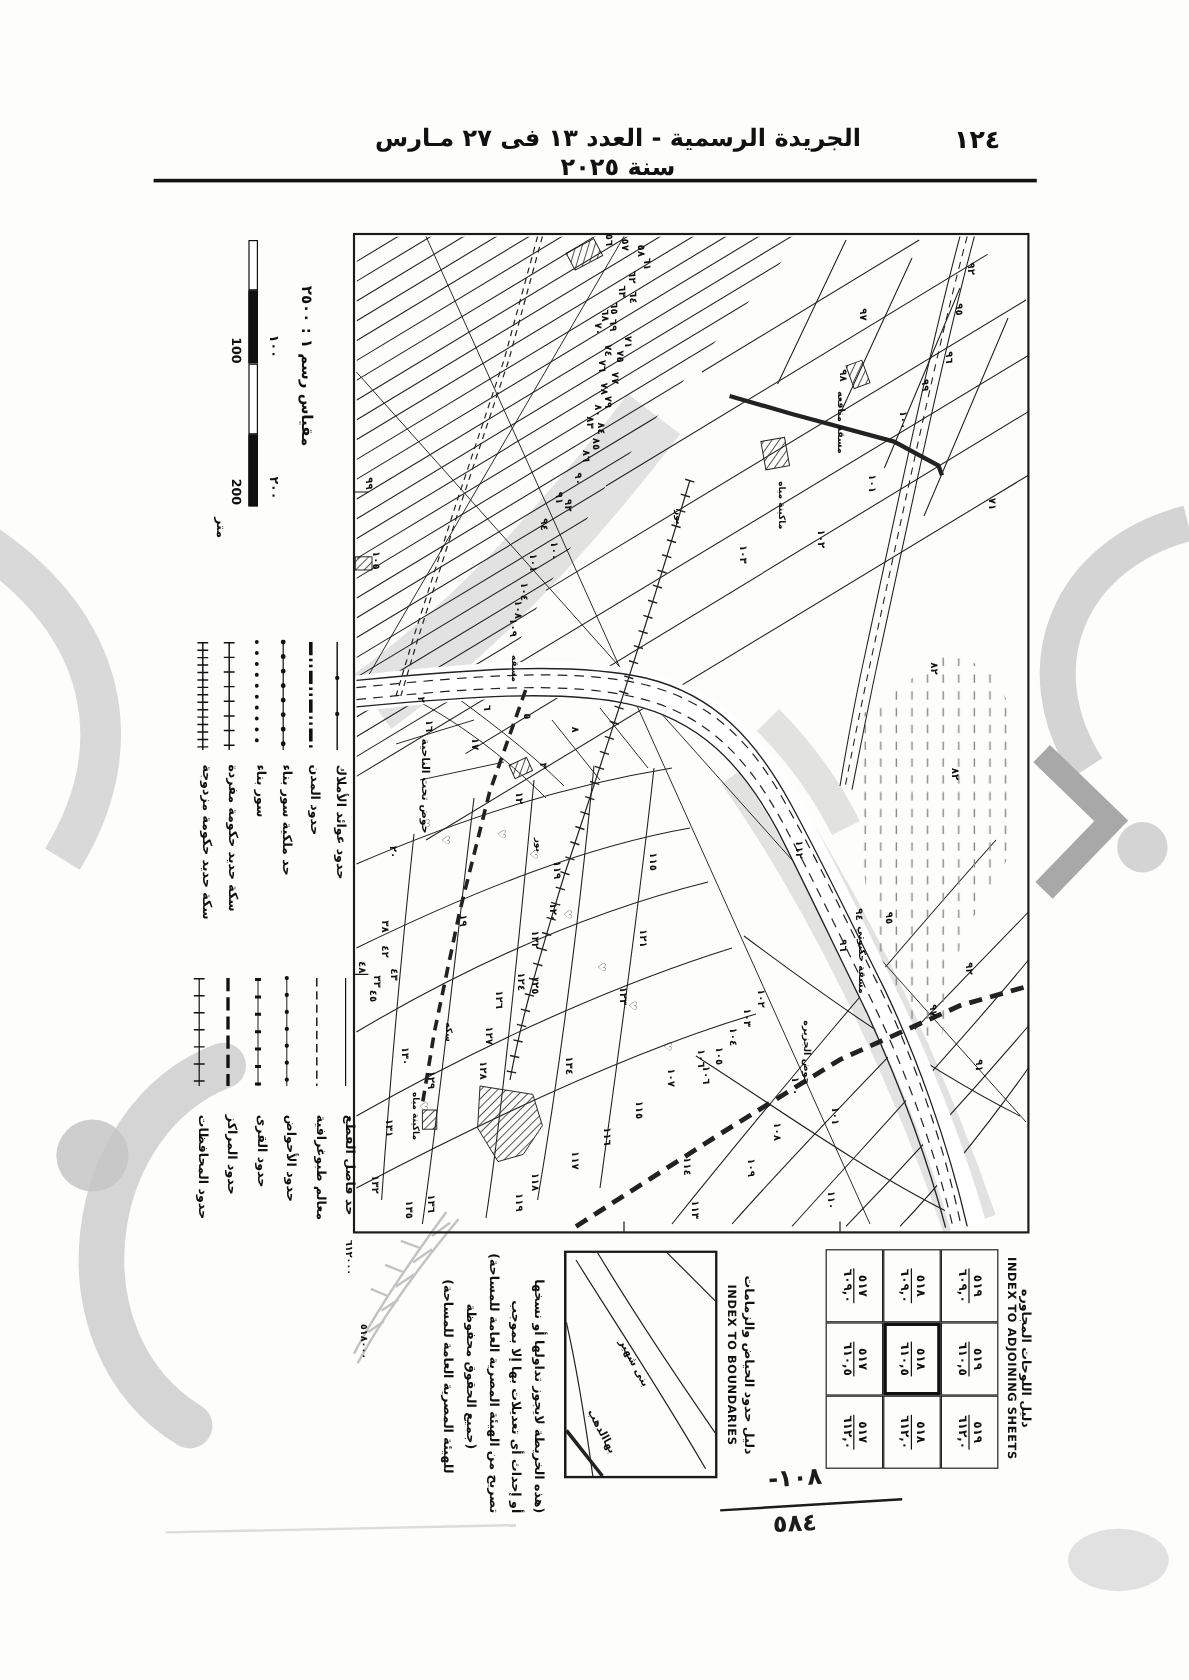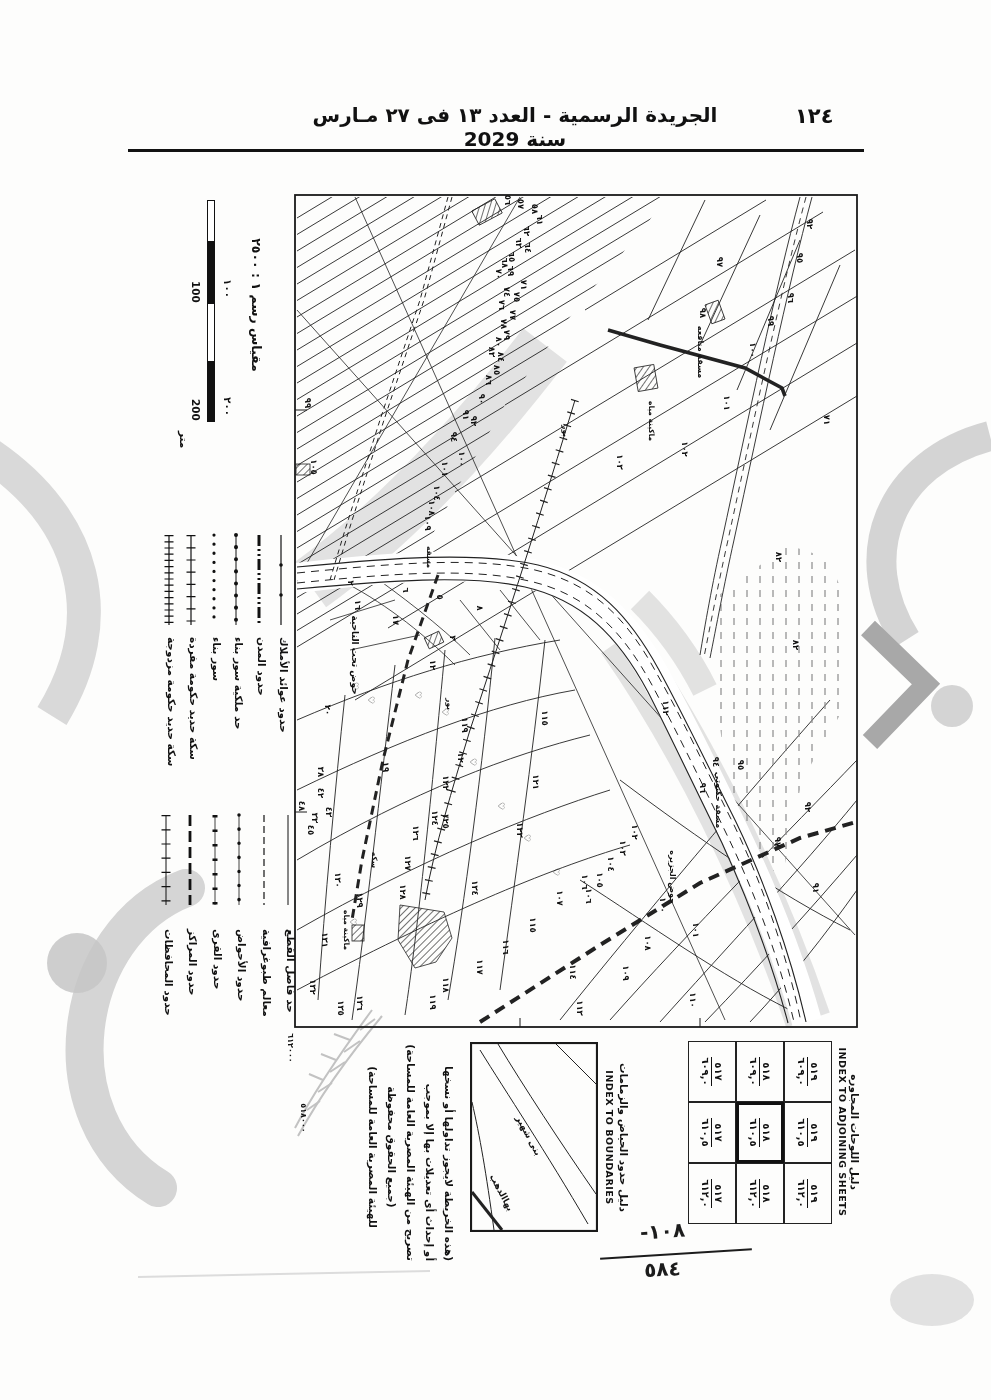--- a/index.html
+++ b/index.html
@@ -58,21 +58,21 @@
   <circle cx="77" cy="963" r="30" fill="#c6c6c6" opacity="0.85"></circle>
   <g stroke="#c2c2c2" stroke-width="2" fill="none">
     <path d="M 382 1016 C 352 1052 322 1092 298 1136"></path>
     <path d="M 372 1010 C 344 1048 316 1088 295 1128"></path>
     <path d="M360 1030 l15 -11 M344 1052 l16 -11 M330 1072 l15 -10 M318 1092 l14 -9 M307 1110 l13 -9 M350 1040 l-16 -6 M336 1060 l-15 -6 M323 1080 l-14 -6"></path>
   </g>
   <ellipse cx="932" cy="1300" rx="42" ry="26" fill="#d9d9d9" opacity="0.8"></ellipse>
   <path d="M 138 1277 L 430 1271" stroke="#dcdcdc" stroke-width="2"></path>
 </svg>
 
-<div id="header-title" class="abs">الجريدة الرسمية - العدد ١٣ فى ٢٧ مـارس سنة 2029</div>
+<div id="header-title" class="abs">الجريدة الرسمية - العدد ١٣ فى ٢٧ مـارس سنة ٢٠٢٥</div>
 <div id="page-number" class="abs">١٢٤</div>
 <div id="header-rule" class="abs"></div>
 
 <div id="sheet" class="abs">
 
   <svg id="map-svg" width="1110" height="720" viewBox="0 0 1110 720">
     <defs>
       <pattern id="hatch" width="5" height="5" patternUnits="userSpaceOnUse" patternTransform="rotate(45)">
         <line x1="0" y1="0" x2="0" y2="5" stroke="#333" stroke-width="1.4"></line>
       </pattern>

